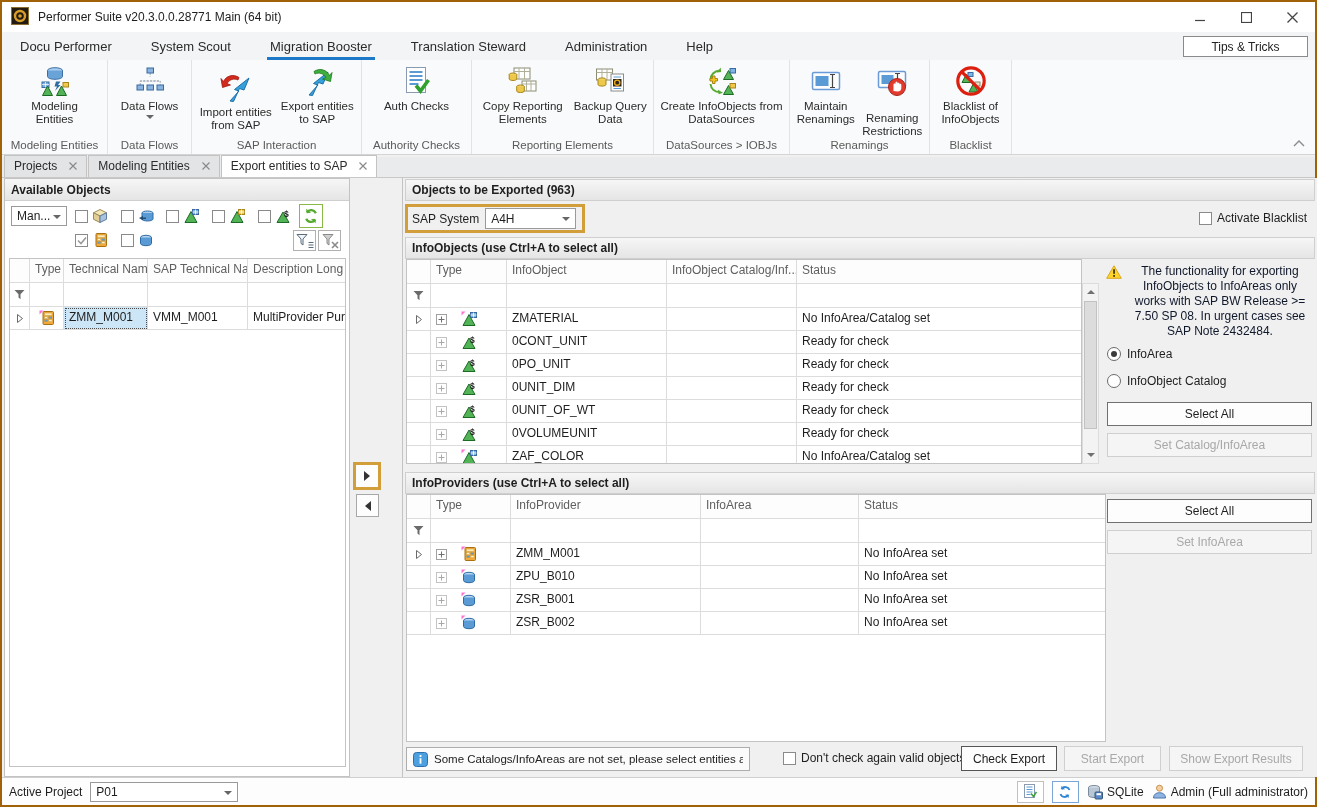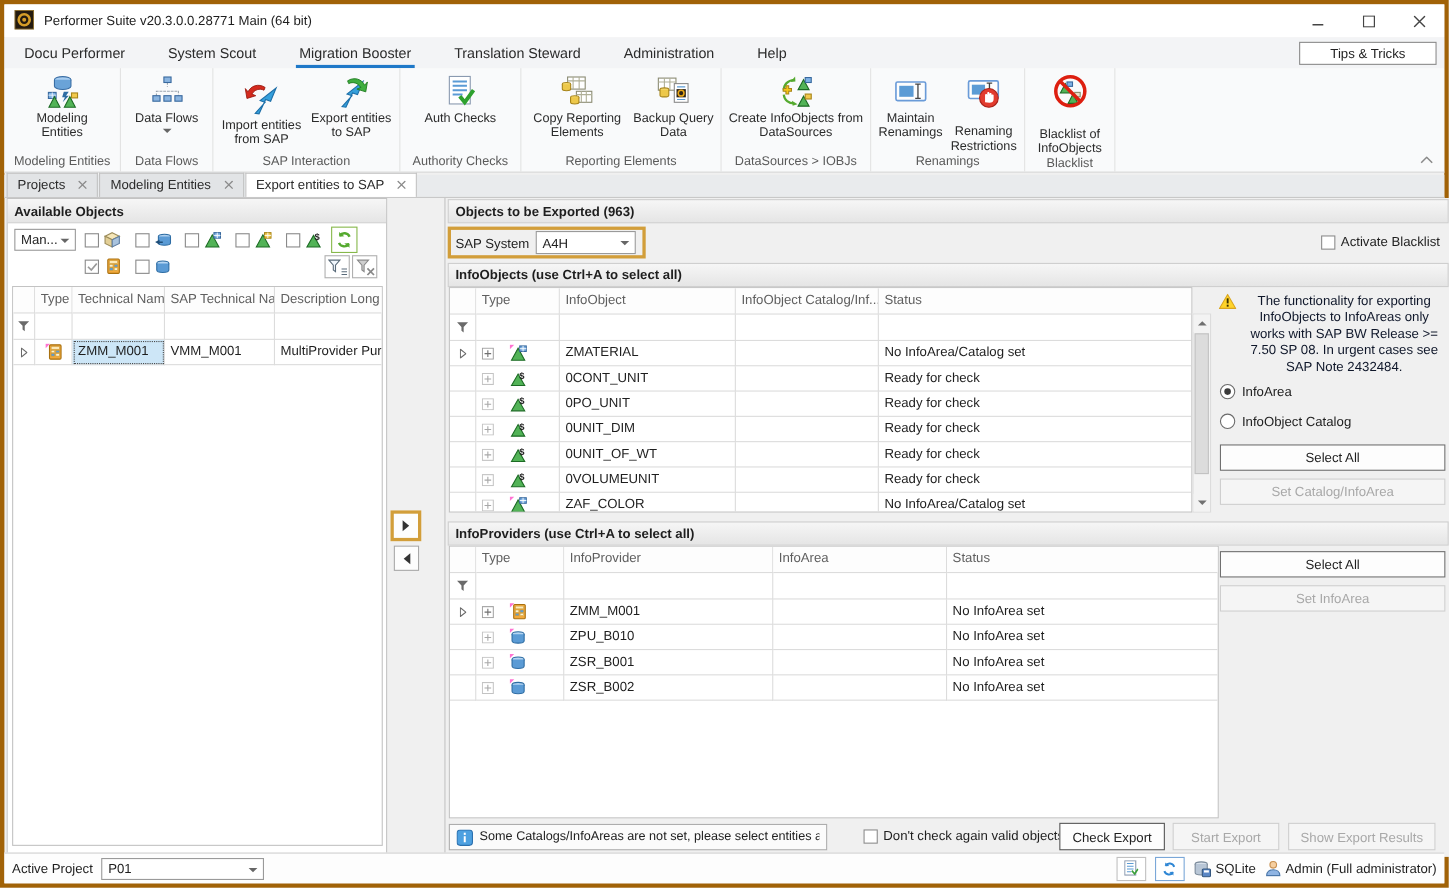--- a/index.html
+++ b/index.html
@@ -1,17 +1,17 @@
 <!DOCTYPE html>
 <html><head>
 <meta charset="utf-8">
 <style>
   * { margin:0; padding:0; box-sizing:border-box; }
   html,body { width:1317px; height:807px; font-family:"Liberation Sans","DejaVu Sans",sans-serif; font-size:12px; color:#222; background:#f0f0f0; overflow:hidden; }
-  .window { position:absolute; inset:0; border:4px solid #a16207; background:#f0f0f0; }
+  .window { position:absolute; inset:0; border:2px solid #a16207; background:#f0f0f0; }
 
   
   .titlebar { position:absolute; top:0; left:0; right:0; height:30px; background:#fff; display:flex; align-items:center; padding:0 0 0 9px; }
   .titlebar .title { margin-left:9px; font-size:12px; color:#1e1e1e; }
   .win-controls { margin-left:auto; display:flex; height:100%; }
   .win-btn { width:46px; height:100%; display:flex; align-items:center; justify-content:center; }
 
   
   .menubar { position:absolute; top:30px; left:0; right:0; height:28px; background:#f3f4f6; display:flex; align-items:flex-end; padding-left:15px; gap:33px; }
   .menu-tab { font-size:13px; color:#2b2b2b; padding:4px 3px 6px; position:relative; cursor:default; white-space:nowrap; }
@@ -266,21 +266,21 @@
               <path d="M17.5 26 v-6.5 c0 -1.4 2 -1.4 2 0 v-1.8 c0 -1.4 2 -1.4 2 0 v1 c0 -1.4 2 -1.4 2 0 v1 c0 -1.2 1.8 -1.2 1.8 0 v3.5 c0 2 -1.5 3.3 -3.8 3.3 Z" fill="#fff"></path>
             </svg>
           <div class="rbtn-label">Renaming Restrictions</div>
         </div>
       </div>
       <div class="rgroup-caption">Renamings</div>
     </div>
 
     <div class="rgroup" style="width:82px;">
       <div class="rgroup-buttons">
-        <div class="rbtn" style="width:78px;gap:14px;">
+        <div class="rbtn" style="width:78px;">
           <svg class="i32" viewBox="0 0 32 32">
               <path d="M7 17.5 L11.5 9 L16 17.5 Z" fill="#52b357" stroke="#1c6b24"></path>
               <rect x="13" y="7.5" width="5" height="4" fill="#7fb2e5" stroke="#39699e"></rect>
               <path d="M14 27 L18.5 18.5 L23 27 Z" fill="#52b357" stroke="#1c6b24"></path>
               <rect x="20" y="17" width="5" height="4" fill="#e8e0c8" stroke="#8a8a6a"></rect>
               <circle cx="16" cy="16" r="13.2" fill="none" stroke="#dd1f10" stroke-width="3.2"></circle>
               <line x1="6.8" y1="6.8" x2="25.2" y2="25.2" stroke="#dd1f10" stroke-width="3.2"></line>
             </svg>
           <div class="rbtn-label">Blacklist of InfoObjects</div>
         </div>

